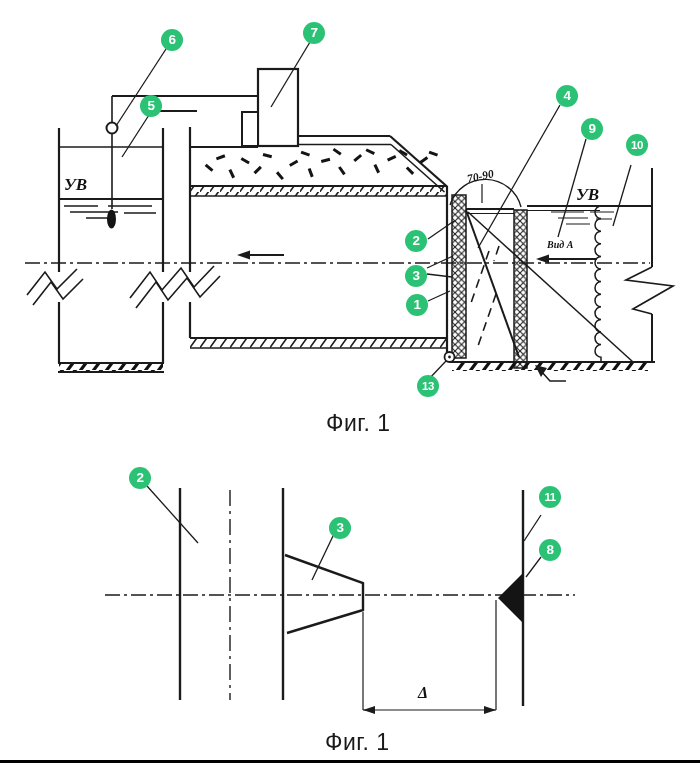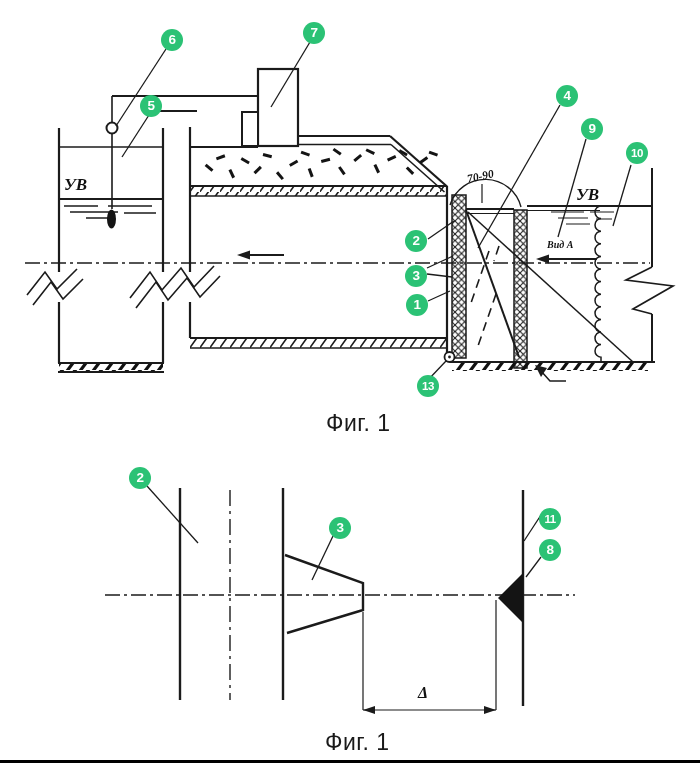--- a/index.html
+++ b/index.html
@@ -195,25 +195,25 @@
   <div class="lbl angle" style="left:467px;top:170px">70-90</div>
   <div class="lbl figcap" style="left:326px;top:410px">Фиг. 1</div>
   <div class="lbl delta" style="left:418px;top:684px">Δ</div>
   <div class="lbl figcap" style="left:325px;top:729px">Фиг. 1</div>
 
   <div class="callout" style="left:161px;top:29px">6</div>
   <div class="callout" style="left:303px;top:22px">7</div>
   <div class="callout" style="left:140px;top:95px">5</div>
   <div class="callout" style="left:556px;top:85px">4</div>
   <div class="callout" style="left:581px;top:118px">9</div>
-  <div class="callout two" style="left:626px;top:142px">10</div>
+  <div class="callout two" style="left:626px;top:134px">10</div>
   <div class="callout" style="left:405px;top:230px">2</div>
   <div class="callout" style="left:405px;top:265px">3</div>
   <div class="callout" style="left:406px;top:294px">1</div>
   <div class="callout two" style="left:417px;top:375px">13</div>
 
   <div class="callout" style="left:129px;top:467px">2</div>
   <div class="callout" style="left:329px;top:517px">3</div>
-  <div class="callout two" style="left:539px;top:508px">11</div>
+  <div class="callout two" style="left:539px;top:486px">11</div>
   <div class="callout" style="left:539px;top:539px">8</div>
 
   <div id="bottom-rule"></div>
 </div>
 
 </body></html>

